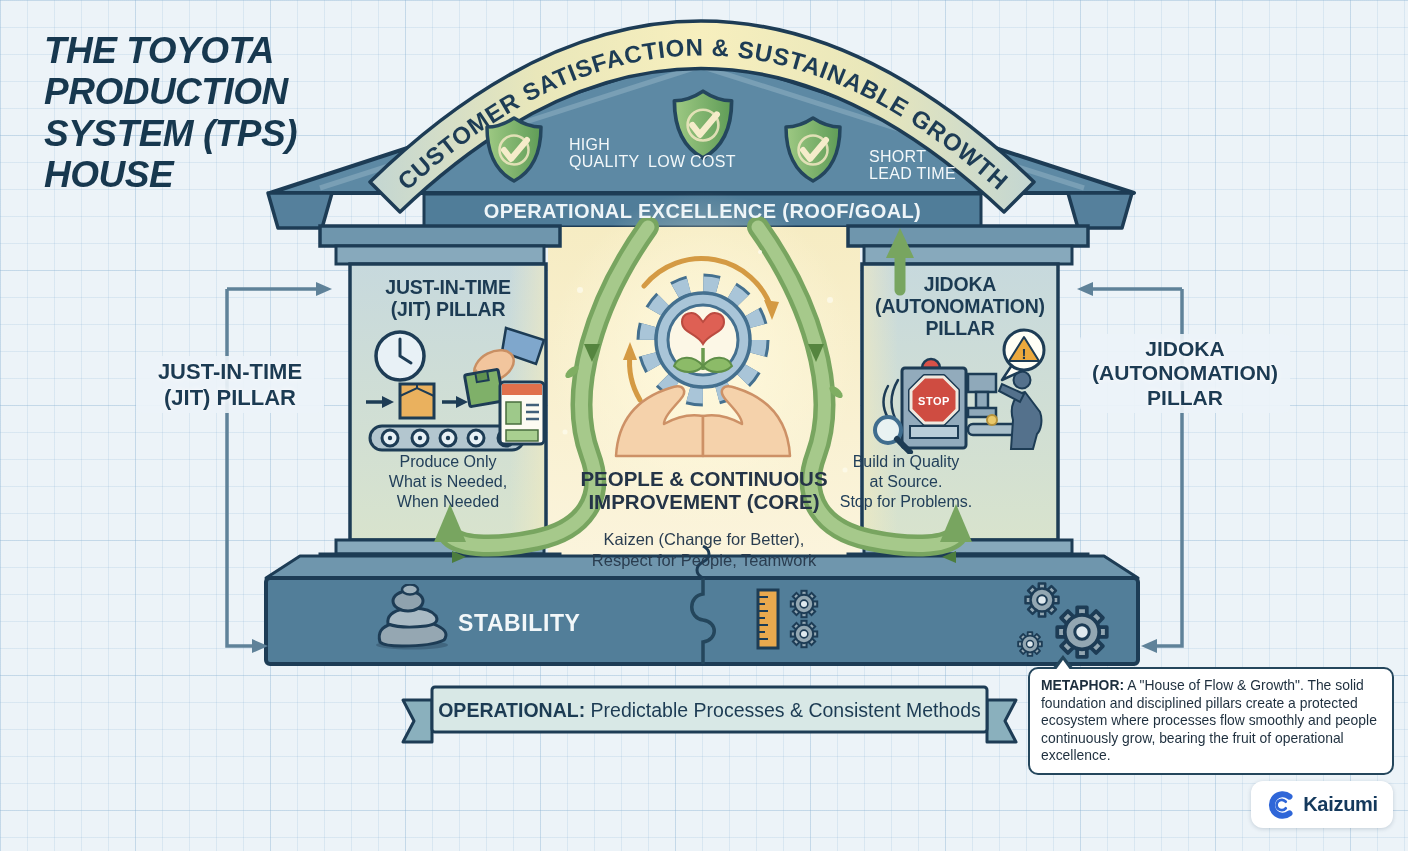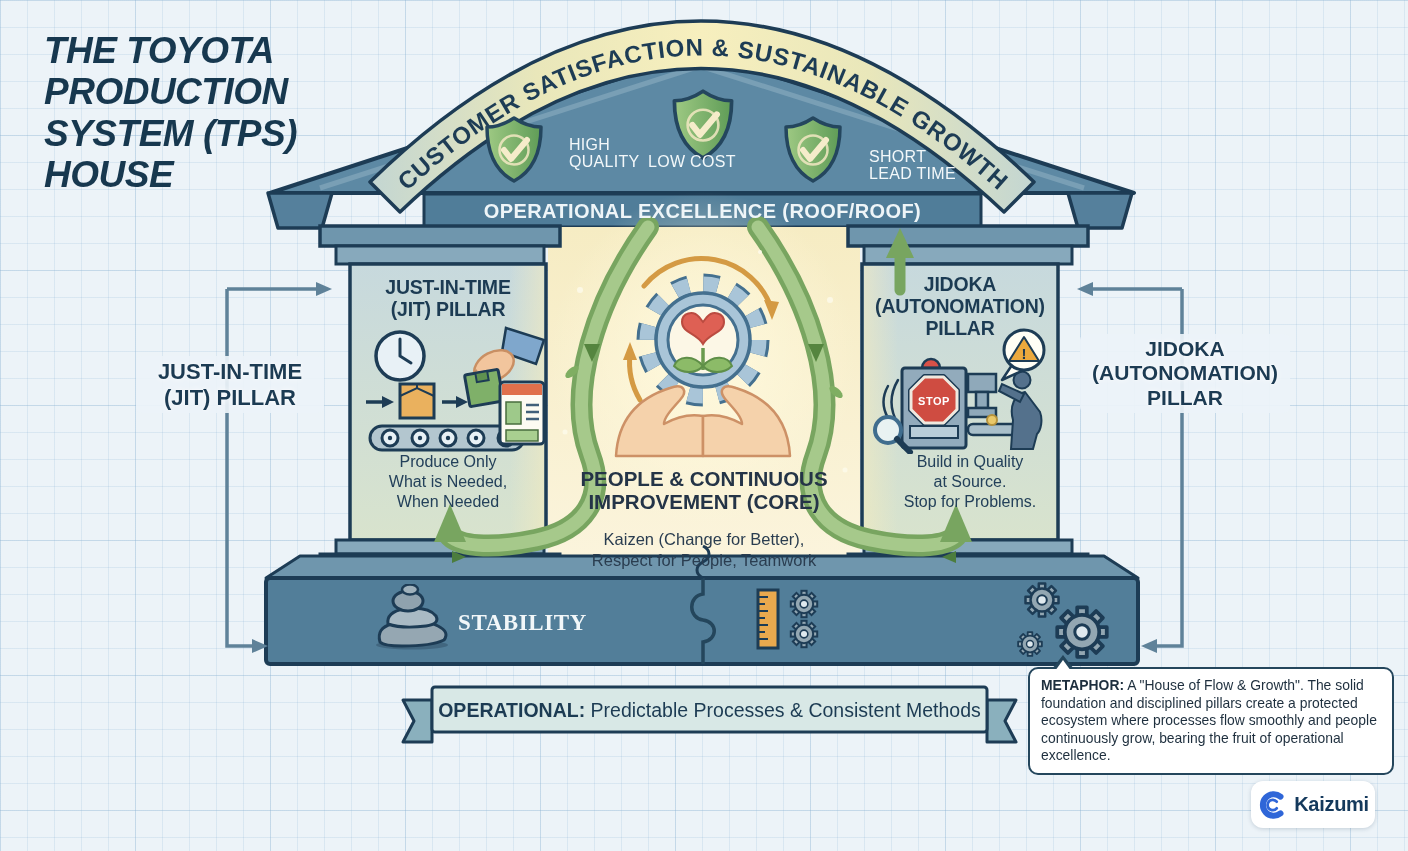--- a/index.html
+++ b/index.html
@@ -18,31 +18,31 @@
   .pre{white-space:pre-line;}
   .title{font-size:37px;font-weight:800;line-height:1.12;letter-spacing:-.5px;color:#17384f;}
   .benefit{font-size:16px;font-weight:400;color:#f3f8fa;line-height:1.08;letter-spacing:.3px;margin-left:20px;}
   .bandlbl{font-size:20px;font-weight:800;color:#eef5f8;letter-spacing:.4px;text-align:center;}
   .pillhead{font-size:19.5px;font-weight:800;line-height:1.12;color:#1c3b53;text-align:center;letter-spacing:-.2px;}
   .pillcap{font-size:16px;font-weight:500;line-height:1.25;color:#23405a;text-align:center;}
   .corehead{font-size:20.5px;font-weight:800;line-height:1.1;color:#243447;text-align:center;}
   .coresub{font-size:16.5px;font-weight:500;line-height:1.25;color:#2a3d50;text-align:center;margin-top:16px;}
   .sidelbl{font-weight:800;color:#1c3b53;text-align:center;line-height:1.16;
     background:rgba(235,243,248,.92);border-radius:6px;padding:3px 0;}
-  .baseword{font-size:23px;font-weight:800;color:#f2f7f9;letter-spacing:.6px;line-height:34px;white-space:nowrap;font-family:Liberation Serif, serif;}
+  .baseword{font-size:23px;font-weight:800;color:#f2f7f9;letter-spacing:.6px;line-height:34px;white-space:nowrap;}
   .foundation{font-size:19.5px;line-height:38px;text-align:center;color:#1c3b53;white-space:nowrap;}
   .foundation b{font-weight:800;}
   .callout{width:366px;background:#ffffff;border:2.5px solid #24465c;border-radius:10px;
     padding:8px 11px;font-size:13.9px;line-height:1.26;color:#1e2f3e;}
   .callout b{font-weight:800;}
   .tail-out{position:absolute;left:22px;top:-14px;width:0;height:0;
     border-left:11px solid transparent;border-right:11px solid transparent;border-bottom:14px solid #24465c;}
   .tail-in{position:absolute;left:25px;top:-9px;width:0;height:0;
     border-left:8px solid transparent;border-right:8px solid transparent;border-bottom:11px solid #ffffff;}
-  .logo{display:flex;align-items:center;gap:7px;width:124px;height:47px;background:#ffffff;
+  .logo{display:flex;align-items:center;gap:7px;width:142px;height:47px;background:#ffffff;
     border-radius:12px;justify-content:center;box-shadow:0 1px 4px rgba(30,60,90,.2);}
   .logo span{font-size:20px;font-weight:800;color:#14395c;letter-spacing:-.3px;}
   .halo{text-shadow:0 0 6px rgba(255,255,255,.85),0 0 2px rgba(255,255,255,.85);}
 </style>
 </head>
 <body>
 
 <div class="stage">
 
   <svg class="art" width="1408" height="851" viewBox="0 0 1408 851">
@@ -204,32 +204,32 @@
   </svg>
 
   <div class="abs ov title" style="left:44px;top:30px;width:310px;font-style:italic;">THE TOYOTA PRODUCTION SYSTEM (TPS) HOUSE</div>
 
   <div class="abs ov benefit pre" style="left:549px;top:136px;width:110px;">HIGH
 QUALITY</div>
   <div class="abs ov benefit" style="left:628px;top:153px;width:150px;">LOW COST</div>
   <div class="abs ov benefit pre" style="left:849px;top:148px;width:120px;">SHORT
 LEAD TIME</div>
 
-  <div class="abs ov bandlbl" style="left:424px;top:195px;width:557px;height:32px;line-height:32px;">OPERATIONAL EXCELLENCE (ROOF/ROOF)</div>
+  <div class="abs ov bandlbl" style="left:424px;top:195px;width:557px;height:32px;line-height:32px;">OPERATIONAL EXCELLENCE (ROOF/GOAL)</div>
 
   <div class="abs ov pillhead pre" style="left:352px;top:277px;width:192px;">JUST-IN-TIME
 (JIT) PILLAR</div>
   <div class="abs ov pillcap pre" style="left:352px;top:452px;width:192px;">Produce Only
 What is Needed,
 When Needed</div>
 
   <div class="abs ov pillhead pre" style="left:864px;top:274px;width:192px;">JIDOKA
 (AUTONOMATION)
 PILLAR</div>
-  <div class="abs ov pillcap pre" style="left:884px;top:452px;width:172px;">Build in Quality
+  <div class="abs ov pillcap pre" style="left:820px;top:452px;width:172px;">Build in Quality
 at Source.
 Stop for Problems.</div>
 
   <div class="abs ov" style="left:558px;top:468px;width:292px;">
     <div class="corehead">PEOPLE &amp; CONTINUOUS IMPROVEMENT (CORE)</div>
     <div class="coresub pre">Kaizen (Change for Better),
 Respect for People, Teamwork</div>
   </div>
 
   <div class="abs ov sidelbl pre halo" style="left:136px;top:356px;width:188px;font-size:22px;">JUST-IN-TIME

